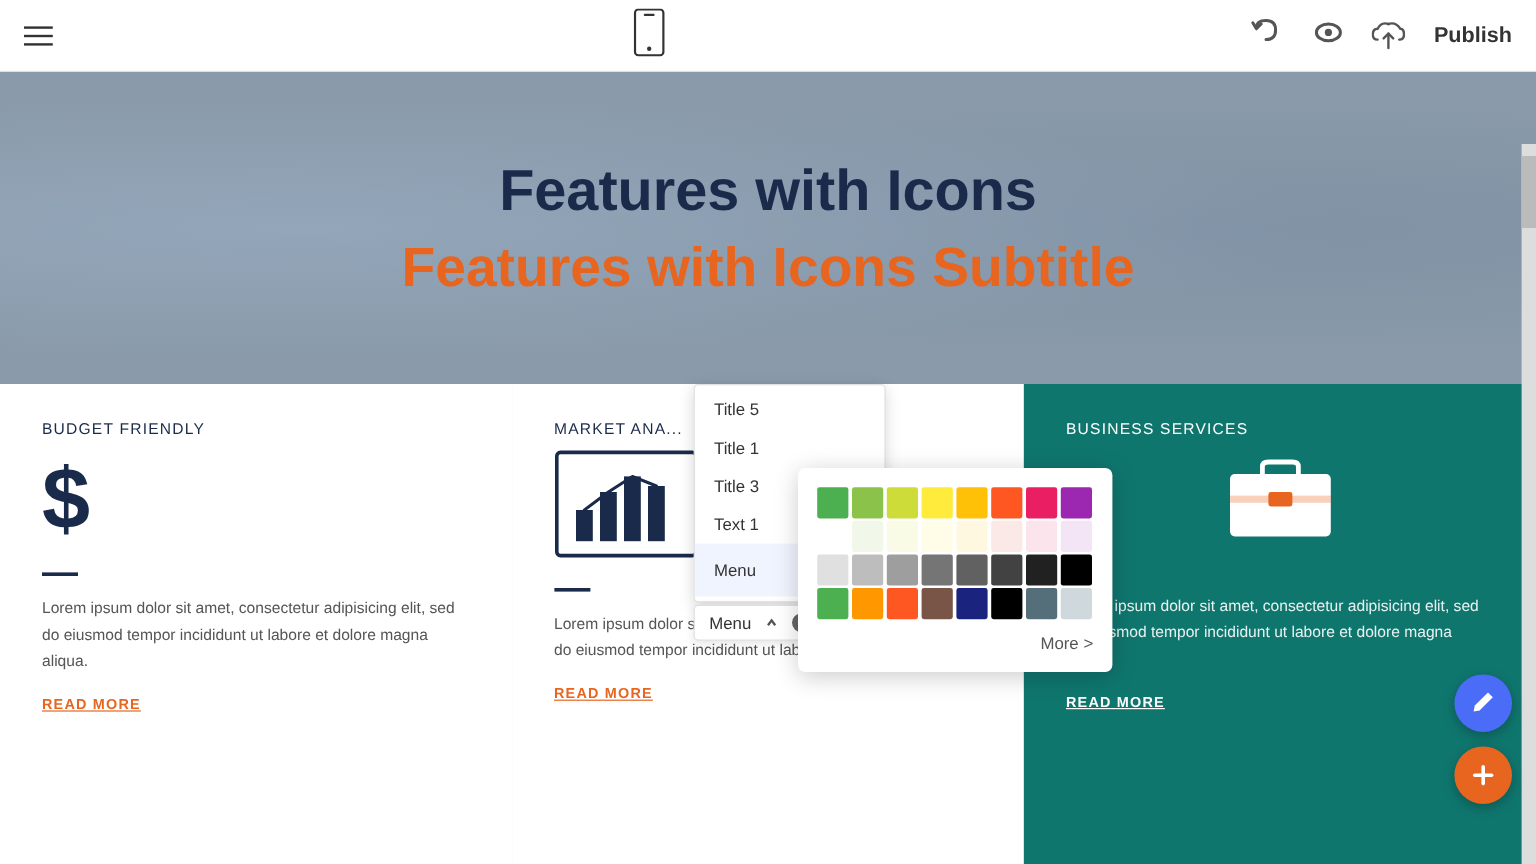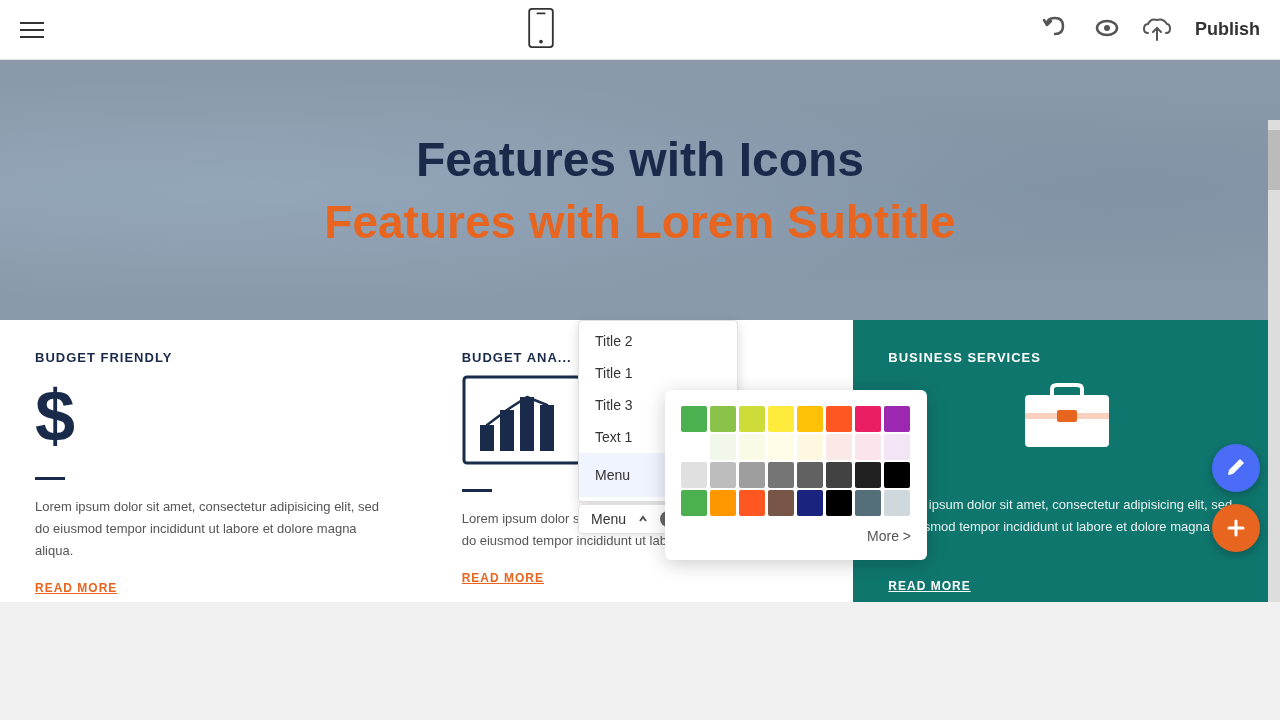--- a/index.html
+++ b/index.html
@@ -19,21 +19,21 @@
     .topbar-right { display: flex; align-items: center; gap: 20px; }
     .undo-icon, .eye-icon { cursor: pointer; color: #555; }
     .publish-btn {
       display: flex; align-items: center; gap: 24px;
       background: #fff; border: none; cursor: pointer; font-size: 18px; font-weight: 600; color: #333;
     }
     .publish-btn svg { width: 28px; height: 28px; }
 
     
     .main-content {
-      margin-top: 60px; position: relative; width: 1280px; height: 542px; overflow: hidden;
+      margin-top: 60px; position: relative; width: 1280px; height: 660px; overflow: hidden;
     }
 
     
     .hero-section {
       position: relative; width: 100%; height: 260px;
       background: linear-gradient(rgba(200,210,220,0.7), rgba(200,210,220,0.7)), #b0b8c0;
       display: flex; flex-direction: column; align-items: center; justify-content: center;
       text-align: center;
       overflow: hidden;
     }
@@ -56,21 +56,21 @@
       display: flex; width: 100%; height: 400px;
     }
     .card {
       flex: 1; padding: 30px 35px;
     }
     .card-white { background: #fff; }
     .card-orange { background: #0f766e; }
     .card-middle { background: #fff; position: relative; }
 
     .card-title {
-      font-size: 13px; font-weight: 700; letter-spacing: 1px; color: #1a2a4a; margin-bottom: 8px;
+      font-size: 13px; font-weight: 400; letter-spacing: 1px; color: #1a2a4a; margin-bottom: 8px;
     }
     .card-orange .card-title { color: #fff; }
     .card-icon { margin-bottom: 20px; margin-top: 10px; }
     .dollar-icon { font-size: 72px; font-weight: 700; color: #1a2a4a; }
     .briefcase-icon-wrap { display: flex; justify-content: center; }
     .briefcase-svg { width: 100px; height: 80px; }
     .card-divider { width: 30px; height: 3px; background: #1a2a4a; margin-bottom: 16px; }
     .card-orange .card-divider { background: rgba(255,255,255,0.7); }
     .card-text { font-size: 13px; color: #555; line-height: 1.7; margin-bottom: 16px; }
     .card-orange .card-text { color: rgba(255,255,255,0.9); }
@@ -196,37 +196,37 @@
       <span>Publish</span>
     </button>
   </div>
 </div>
 
 <div class="main-content">
 
   <div class="hero-section">
     <div class="hero-bg"></div>
     <div class="hero-title">Features with Icons</div>
-    <div class="hero-subtitle">Features with Lorem Subtitle</div>
+    <div class="hero-subtitle">Features with Icons Subtitle</div>
   </div>
 
   <div class="cards-section">
 
     <div class="card card-white">
       <div class="card-title">BUDGET FRIENDLY</div>
       <div class="card-icon">
         <div class="dollar-icon">$</div>
       </div>
       <div class="card-divider"></div>
       <p class="card-text">Lorem ipsum dolor sit amet, consectetur adipisicing elit, sed do eiusmod tempor incididunt ut labore et dolore magna aliqua.</p>
       <span class="read-more">READ MORE</span>
     </div>
 
     <div class="card card-middle">
-      <div class="card-title">BUDGET ANA...</div>
+      <div class="card-title">MARKET ANA...</div>
       <div class="card-icon">
         <svg class="chart-svg" viewBox="0 0 120 90" fill="none" xmlns="http://www.w3.org/2000/svg">
           <rect x="2" y="2" width="116" height="86" rx="3" stroke="#1a2a4a" stroke-width="3" fill="none"></rect>
 
           <rect x="18" y="50" width="14" height="26" fill="#1a2a4a"></rect>
           <rect x="38" y="35" width="14" height="41" fill="#1a2a4a"></rect>
           <rect x="58" y="22" width="14" height="54" fill="#1a2a4a"></rect>
           <rect x="78" y="30" width="14" height="46" fill="#1a2a4a"></rect>
 
           <polyline points="25,50 45,35 65,22 85,30" stroke="#1a2a4a" stroke-width="2.5" fill="none" stroke-linecap="round" stroke-linejoin="round"></polyline>
@@ -252,21 +252,21 @@
         </svg>
       </div>
       <div class="card-divider" style="background:rgba(255,255,255,0.7)"></div>
       <p class="card-text" style="color:rgba(255,255,255,0.9)">Lorem ipsum dolor sit amet, consectetur adipisicing elit, sed do eiusmod tempor incididunt ut labore et dolore magna aliqua.</p>
       <span class="read-more" style="color:#fff">READ MORE</span>
     </div>
   </div>
 
   <div class="dropdown-overlay">
     <div class="dropdown-menu">
-      <div class="dropdown-item">Title 2</div>
+      <div class="dropdown-item">Title 5</div>
       <div class="dropdown-item">Title 1</div>
       <div class="dropdown-item">Title 3</div>
       <div class="dropdown-item">Text 1</div>
       <div class="dropdown-item active" style="display:flex;justify-content:space-between;align-items:center;">
         <span>Menu</span>
         <div class="edit-pencil-btn">
           <svg viewBox="0 0 16 16" fill="white">
               <path d="M11 1l3 3-9 9-4 1 1-4 9-9z"></path>
             </svg>
         </div>

